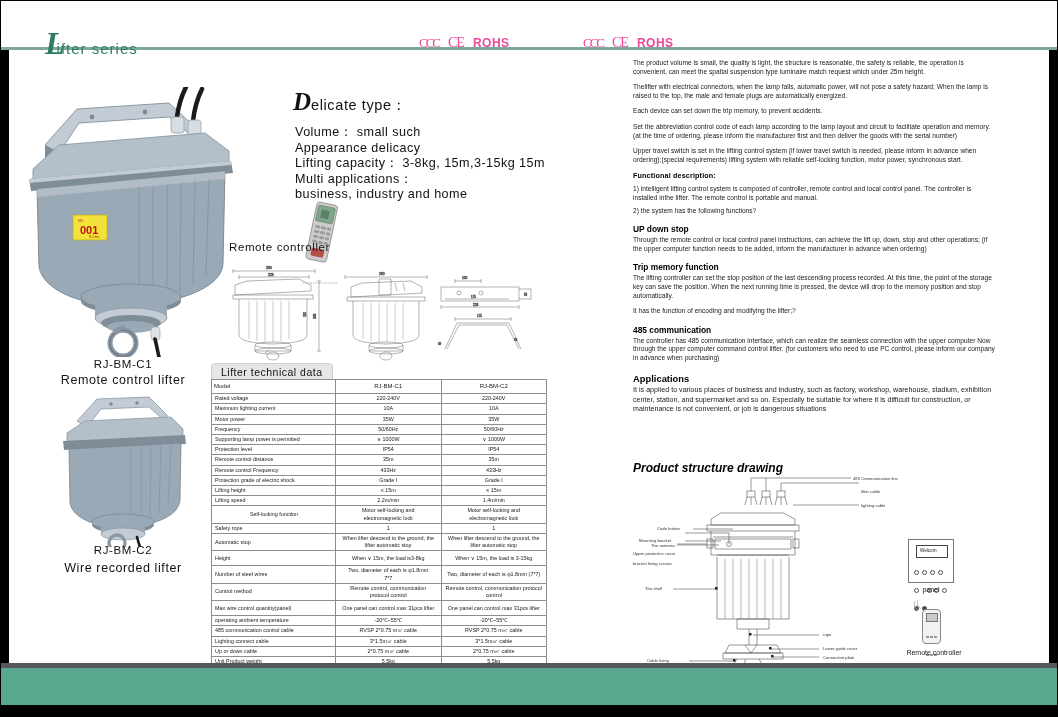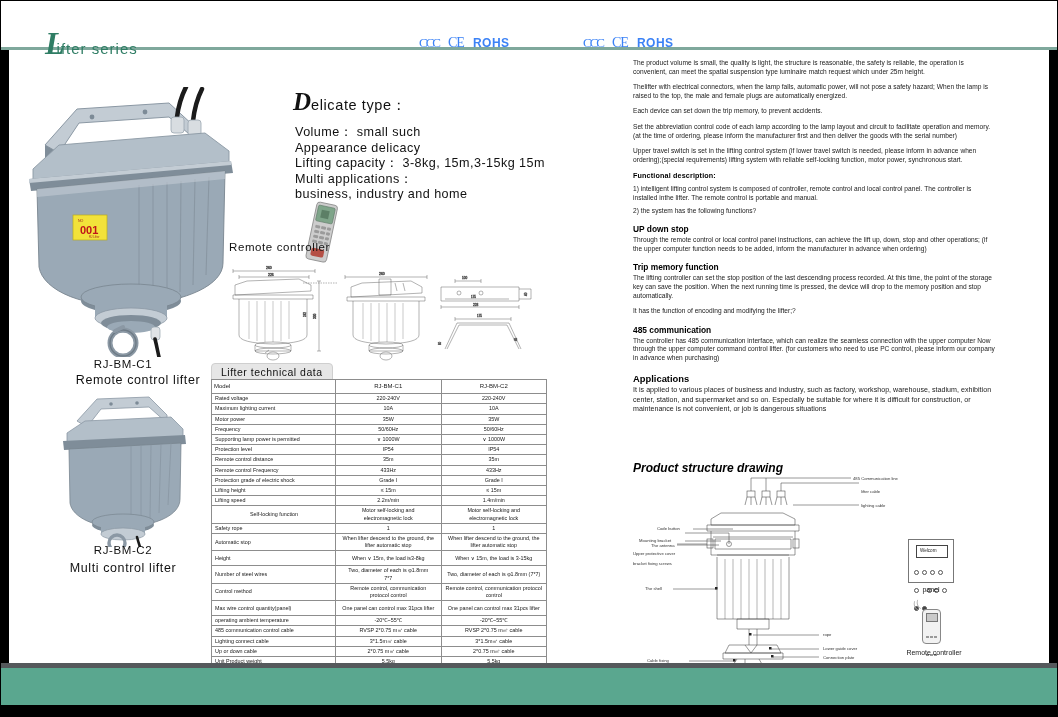--- a/index.html
+++ b/index.html
@@ -30,21 +30,21 @@
     font-family: "Liberation Serif", serif;
     font-style: italic; font-weight: bold;
     font-size: 32px; color: #2f7d64;
     letter-spacing: -2px;
   }
   .logo .rest {
     font-family: Liberation Sans, sans-serif;
     font-size: 15px; color: #2f7d64;
     letter-spacing: 1px; margin-left: -6px;
   }
-  .certs { position: absolute; top: 34px; white-space: nowrap; font-size: 12px; color:#3b82f6; }
+  .certs { position: absolute; top: 34px; white-space: nowrap; font-size: 12px; color:#ec4899; }
   .certs .ccc { font-family:"Liberation Serif",serif; letter-spacing:-2px; font-size:13px; }
   .certs .ce  { font-family:"Liberation Serif",serif; letter-spacing:-1px; font-size:14px; margin-left:9px; }
   .certs .rohs{ font-weight: bold; font-size: 12px; margin-left: 9px; letter-spacing:.5px;}
   #certs-left  { left: 418px; }
   #certs-right { left: 582px; }
 
   
   .photo-wrap { position:absolute; }
 
   .cap { position:absolute; text-align:center; font-size:11.5px; color:#111; letter-spacing:.6px; white-space:nowrap;}
@@ -213,21 +213,21 @@
 
     <circle cx="104" cy="256" r="13" fill="none" stroke="#8b98a4" stroke-width="5"></circle>
     <circle cx="104" cy="256" r="13" fill="none" stroke="#6e7b86" stroke-width="1.4"></circle>
     <path d="M96 244 L104 240" stroke="#8b98a4" stroke-width="4" stroke-linecap="round"></path>
 
     <rect x="132" y="240" width="9" height="13" rx="3" fill="#dfe3e6" stroke="#9aa6b0" stroke-width=".7"></rect>
     <path d="M136 252 C138 260 139 266 140 270" stroke="#1b1b1b" stroke-width="3.6" fill="none" stroke-linecap="round"></path>
   </svg>
 
   <div class="cap" style="left:32px; top:357px; width:180px;">RJ-BM-C1</div>
-  <div class="cap" style="left:47px; top:372px; width:180px; font-size:12.5px;">Remote control lifter</div>
+  <div class="cap" style="left:32px; top:372px; width:180px; font-size:12.5px;">Remote control lifter</div>
 
   <svg class="photo-wrap" style="left:52px; top:386px;" width="140" height="160" viewBox="0 0 140 160">
     <path class="body-lt" d="M24 34 L44 12 L96 10 L114 28 L114 36 L96 20 L48 22 L34 40 Z" stroke="#8b98a4" stroke-width=".8"></path>
     <circle cx="58" cy="17" r="1.8" fill="#7d8b97"></circle>
     <circle cx="84" cy="16" r="1.8" fill="#7d8b97"></circle>
     <path class="body-top" d="M14 46 L32 34 L118 30 L130 42 L130 50 L14 56 Z" stroke="#8b98a4" stroke-width=".8"></path>
     <path class="body-dk" d="M10 54 L132 48 L133 57 L11 63 Z"></path>
     <path class="body-main" d="M16 62 L128 56 L127 112 C127 128 104 138 74 140 C42 142 19 130 17 116 Z" stroke="#78858f" stroke-width=".8"></path>
     <g stroke="#8794a0" stroke-width=".9" opacity=".8">
       <path d="M78 59 L78 138"></path>
@@ -238,21 +238,21 @@
     </g>
     <ellipse cx="70" cy="138" rx="31" ry="8" class="body-dk"></ellipse>
     <ellipse cx="70" cy="135" rx="31" ry="8" class="body-main" stroke="#78858f" stroke-width=".7"></ellipse>
     <rect x="48" y="137" width="44" height="9" class="body-main"></rect>
     <ellipse cx="70" cy="147" rx="22" ry="6" class="body-lt" stroke="#8b98a4" stroke-width=".7"></ellipse>
     <circle cx="64" cy="156" r="8" fill="none" stroke="#8b98a4" stroke-width="3.4"></circle>
     <path d="M84 150 C85 154 86 157 87 160" stroke="#1b1b1b" stroke-width="2.6" fill="none" stroke-linecap="round"></path>
   </svg>
 
   <div class="cap" style="left:32px; top:543px; width:180px;">RJ-BM-C2</div>
-  <div class="cap" style="left:32px; top:560px; width:180px; font-size:12.5px;">Multi control lifter</div>
+  <div class="cap" style="left:32px; top:560px; width:180px; font-size:12.5px;">Wire recorded lifter</div>
 
   <div class="delicate">
     <div class="dtitle">
       <span class="D">D</span><span class="dt-rest">elicate type：</span>
     </div>
     <ul>
       <li>Volume： small such</li>
       <li>Appearance delicacy</li>
       <li>Lifting capacity： 3-8kg, 15m,3-15kg  15m</li>
       <li>Multi applications：</li>

